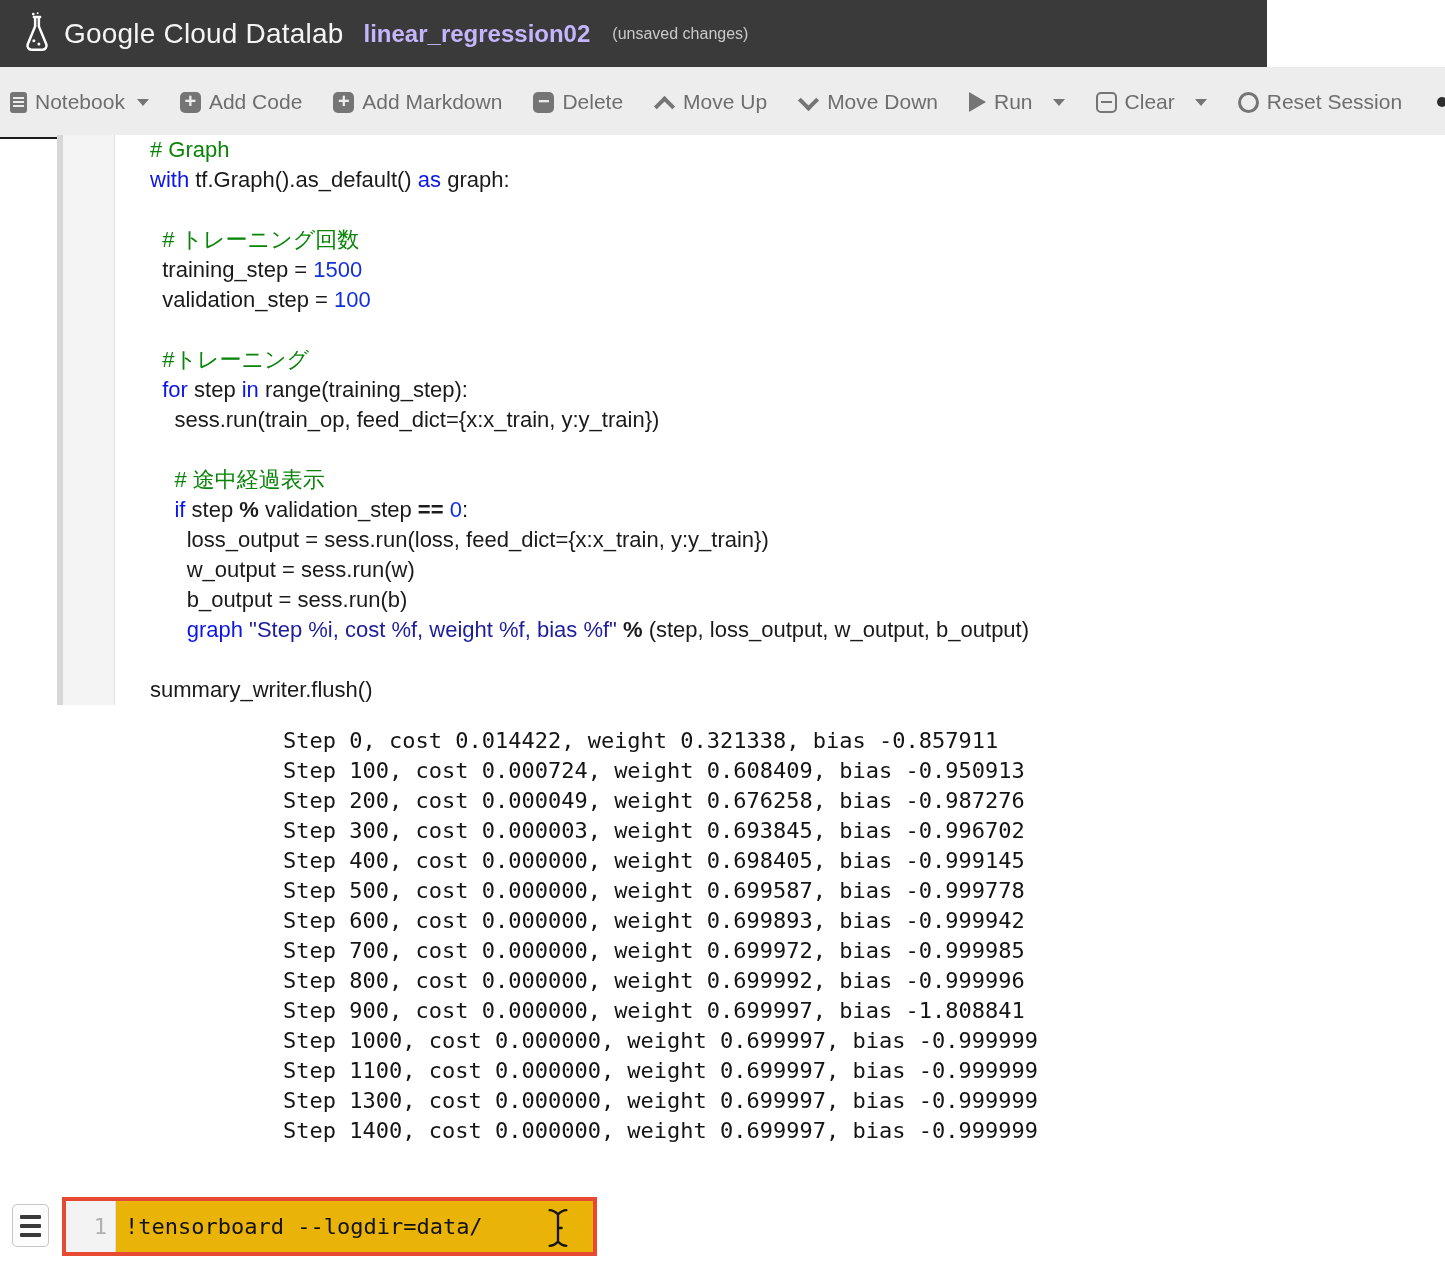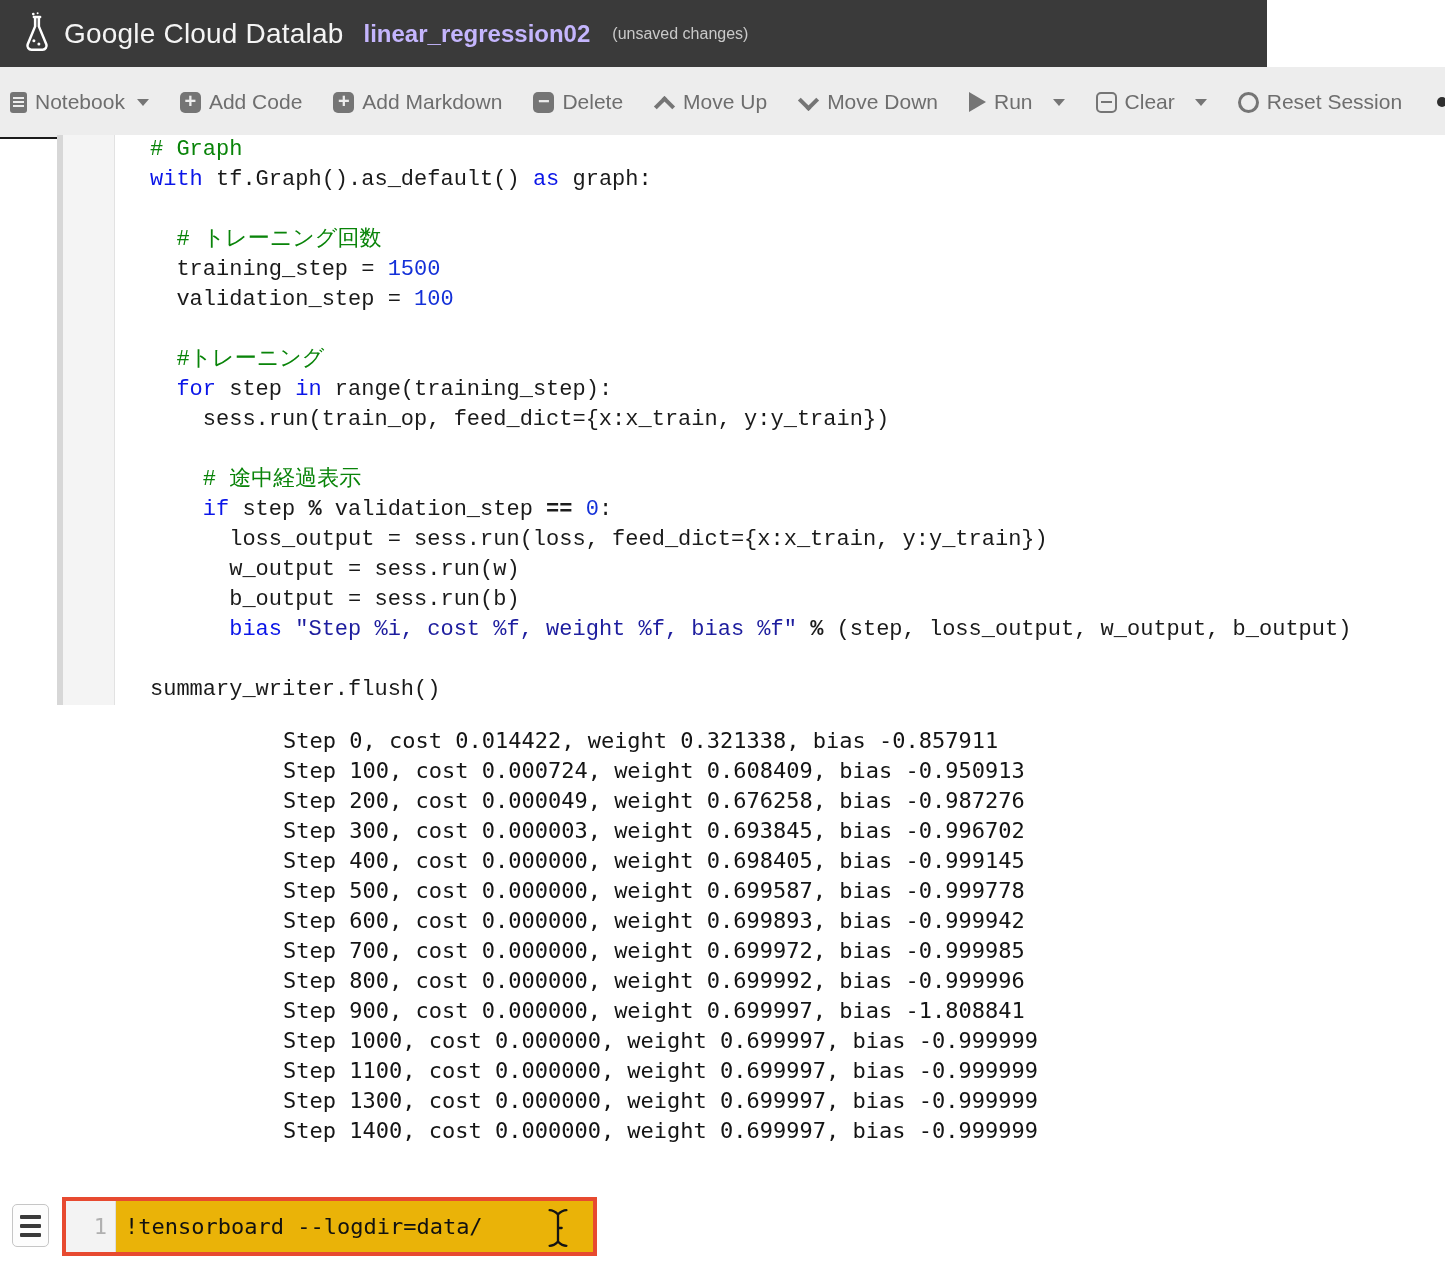--- a/index.html
+++ b/index.html
@@ -47,21 +47,21 @@
   .caret-gap { margin-left:20px; }
 
   .status-dot { width:10px; height:10px; border-radius:50%; background:#2f2f2f;
                 margin-left:4px; margin-right:0; flex:0 0 auto; }
 
   
   .cell { position:absolute; left:57px; top:135px; width:1388px; height:570px; display:flex; }
   .cell-strip { width:6px; background:#d7d7d7; }
   .cell-gutter { width:52px; background:#f4f4f4; border-right:1px solid #e2e2e2; }
   .cell-code { flex:1; background:#ffffff; padding-left:35px;
-               font-family:Liberation Mono, monospace; font-size:22px; color:#1a1a1a; }
+               font-family:Liberation Sans, sans-serif; font-size:22px; color:#1a1a1a; }
   .code-line { height:30px; line-height:30px; white-space:pre; }
   .tok-com { color:#098409; }
   .tok-kw  { color:#0b16e8; }
   .tok-num { color:#1330d8; }
   .tok-str { color:#1d1d9e; }
   .tok-op  { color:#1c1c1c; font-weight:bold; }
   .tok-pl  { color:#1a1a1a; }
 
   
   .output { position:absolute; left:283px; top:726px;
@@ -160,21 +160,21 @@
       <div class="code-line"></div>
       <div class="code-line"><span class="tok-pl">  </span><span class="tok-com">#トレーニング</span></div>
       <div class="code-line"><span class="tok-pl">  </span><span class="tok-kw">for</span><span class="tok-pl"> step </span><span class="tok-kw">in</span><span class="tok-pl"> range(training_step):</span></div>
       <div class="code-line"><span class="tok-pl">    sess.run(train_op, feed_dict={x:x_train, y:y_train})</span></div>
       <div class="code-line"></div>
       <div class="code-line"><span class="tok-pl">    </span><span class="tok-com"># 途中経過表示</span></div>
       <div class="code-line"><span class="tok-pl">    </span><span class="tok-kw">if</span><span class="tok-pl"> step </span><span class="tok-op">%</span><span class="tok-pl"> validation_step </span><span class="tok-op">==</span><span class="tok-pl"> </span><span class="tok-num">0</span><span class="tok-pl">:</span></div>
       <div class="code-line"><span class="tok-pl">      loss_output = sess.run(loss, feed_dict={x:x_train, y:y_train})</span></div>
       <div class="code-line"><span class="tok-pl">      w_output = sess.run(w)</span></div>
       <div class="code-line"><span class="tok-pl">      b_output = sess.run(b)</span></div>
-      <div class="code-line"><span class="tok-pl">      </span><span class="tok-kw">bias</span><span class="tok-pl"> </span><span class="tok-str">"Step %i, cost %f, weight %f, bias %f"</span><span class="tok-pl"> </span><span class="tok-op">%</span><span class="tok-pl"> (step, loss_output, w_output, b_output)</span></div>
+      <div class="code-line"><span class="tok-pl">      </span><span class="tok-kw">graph</span><span class="tok-pl"> </span><span class="tok-str">"Step %i, cost %f, weight %f, bias %f"</span><span class="tok-pl"> </span><span class="tok-op">%</span><span class="tok-pl"> (step, loss_output, w_output, b_output)</span></div>
       <div class="code-line"></div>
       <div class="code-line"><span class="tok-pl">summary_writer.flush()</span></div>
     </div>
 </div>
 
 <div class="output" id="output-area">
     <div class="out-line">Step 0, cost 0.014422, weight 0.321338, bias -0.857911</div>
     <div class="out-line">Step 100, cost 0.000724, weight 0.608409, bias -0.950913</div>
     <div class="out-line">Step 200, cost 0.000049, weight 0.676258, bias -0.987276</div>
     <div class="out-line">Step 300, cost 0.000003, weight 0.693845, bias -0.996702</div>

